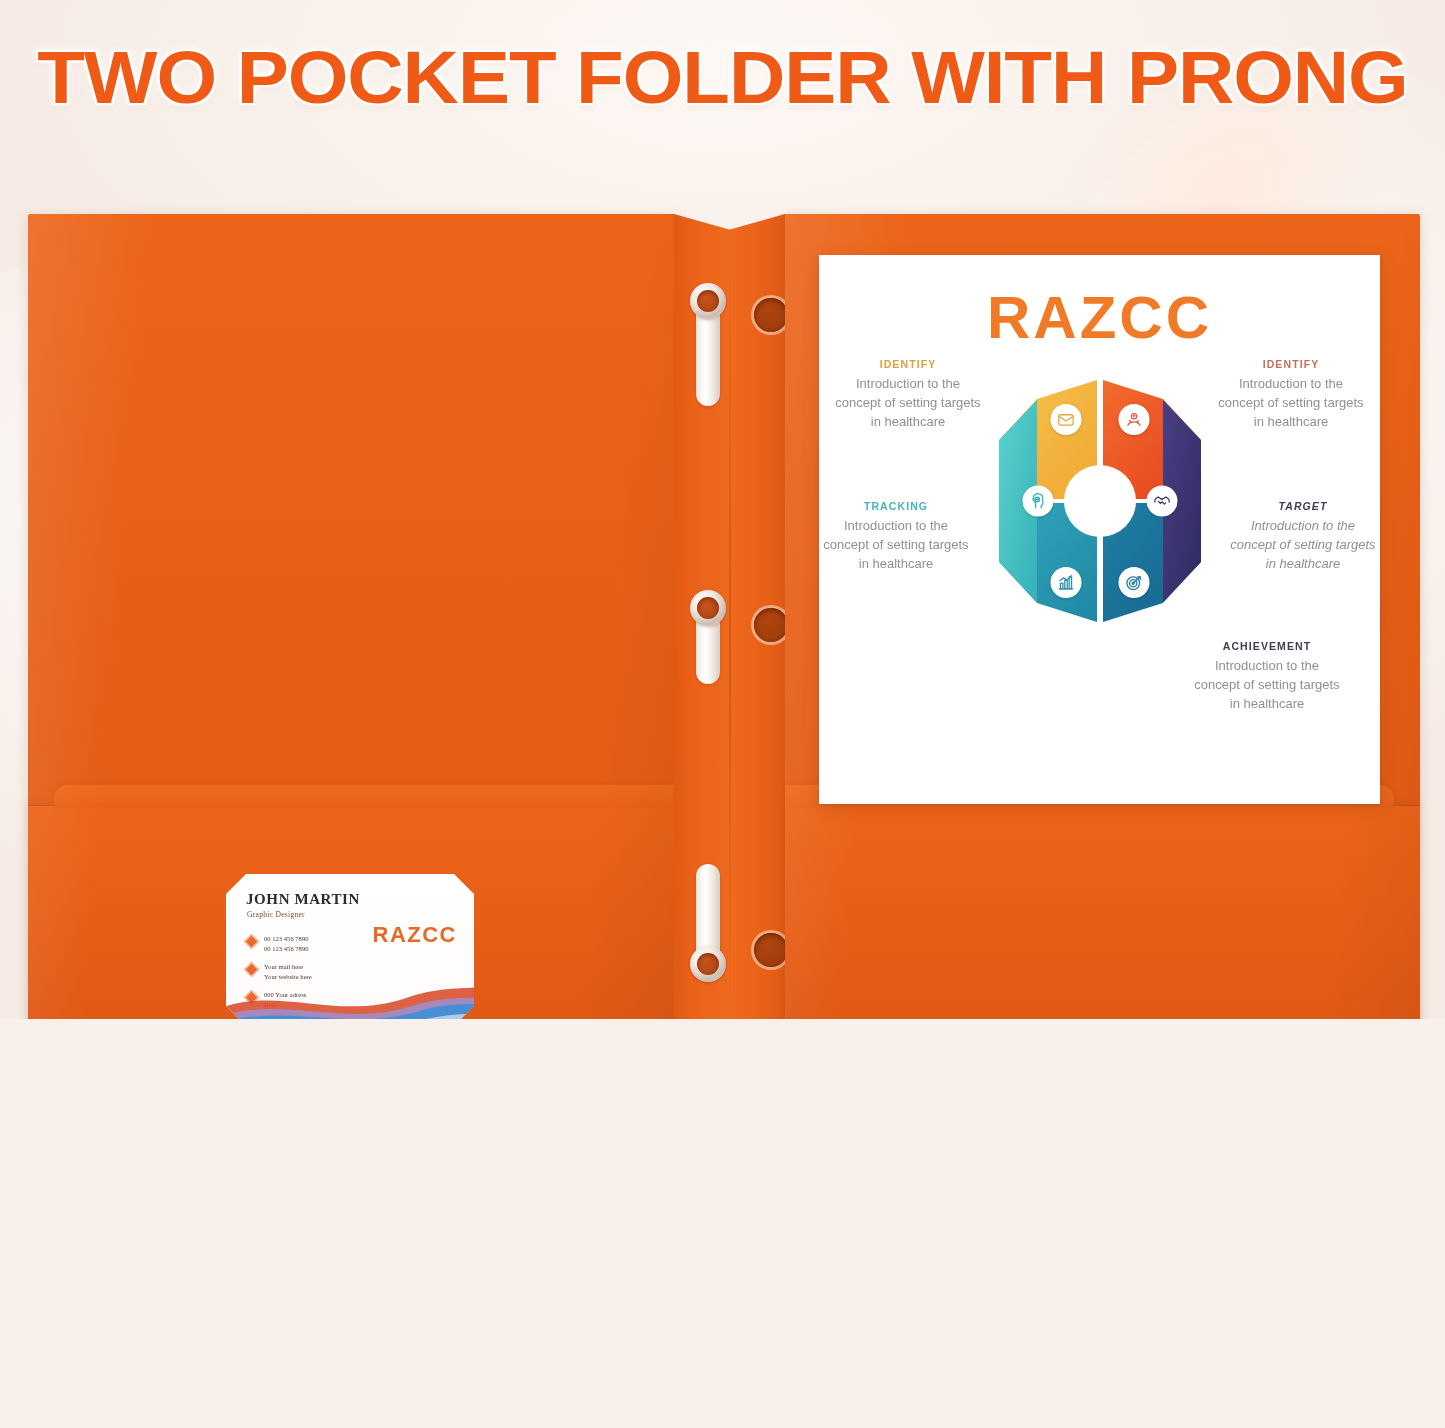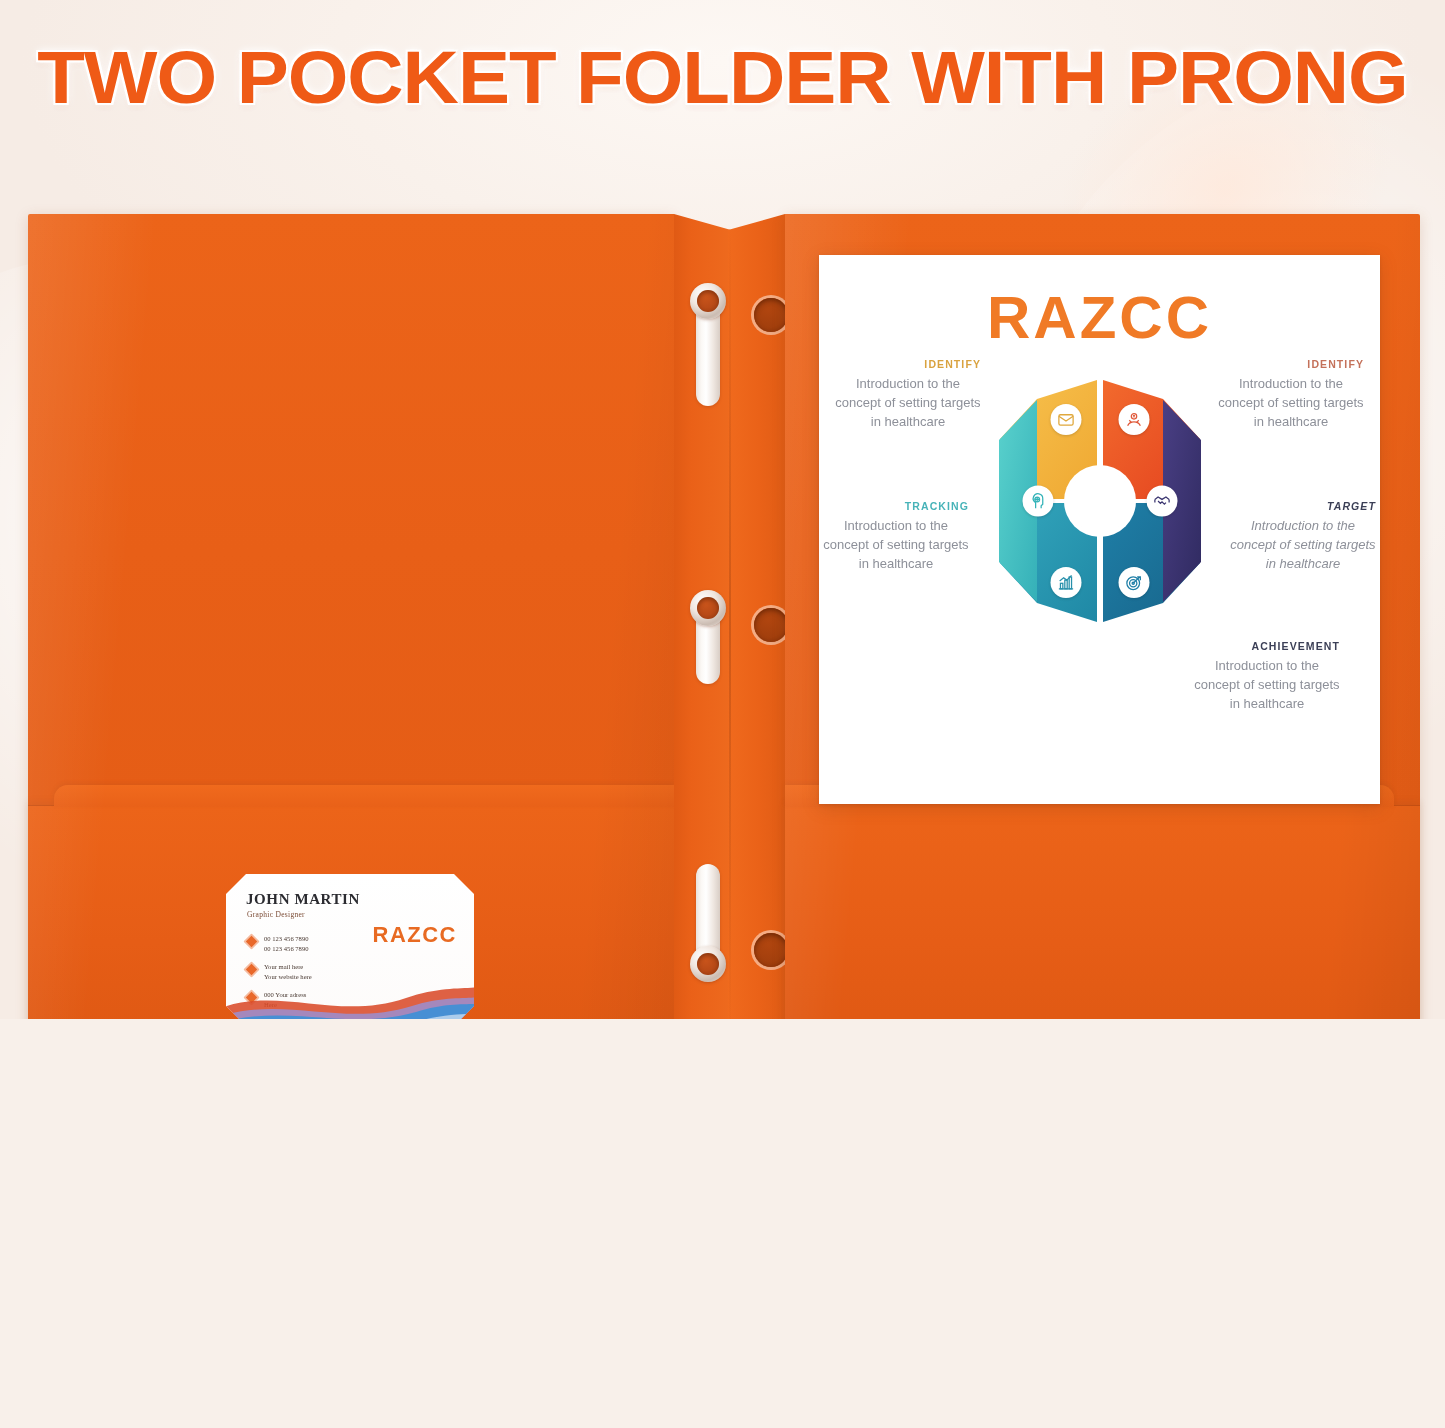--- a/index.html
+++ b/index.html
@@ -119,21 +119,21 @@
     box-shadow:0 0 0 4px #fff;
   }
   .seg-icon{
     position:absolute;width:31px;height:31px;border-radius:50%;
     background:#fff;display:flex;align-items:center;justify-content:center;
     box-shadow:0 1px 3px rgba(0,0,0,.16);z-index:6;
   }
   .seg-icon svg{width:19px;height:19px;}
 
   .info-label{position:absolute;width:146px;text-align:center;}
-  .info-label .ttl{font-size:10.5px;font-weight:bold;letter-spacing:1.1px;margin-bottom:5px;text-align:right;}
+  .info-label .ttl{font-size:10.5px;font-weight:bold;letter-spacing:1.1px;margin-bottom:5px;}
   .info-label .bdy{font-size:13px;line-height:1.45;color:#8d9099;}
 
   
   .pocket{
     position:absolute;left:0;right:0;bottom:0;height:248px;
     background:linear-gradient(180deg,#ec6419 0%,#e65d16 55%,#de5813 100%);
     border-top:1px solid rgba(160,65,20,.30);
     box-shadow:0 -3px 7px rgba(150,70,25,.14);
   }
   .pocket::before{

